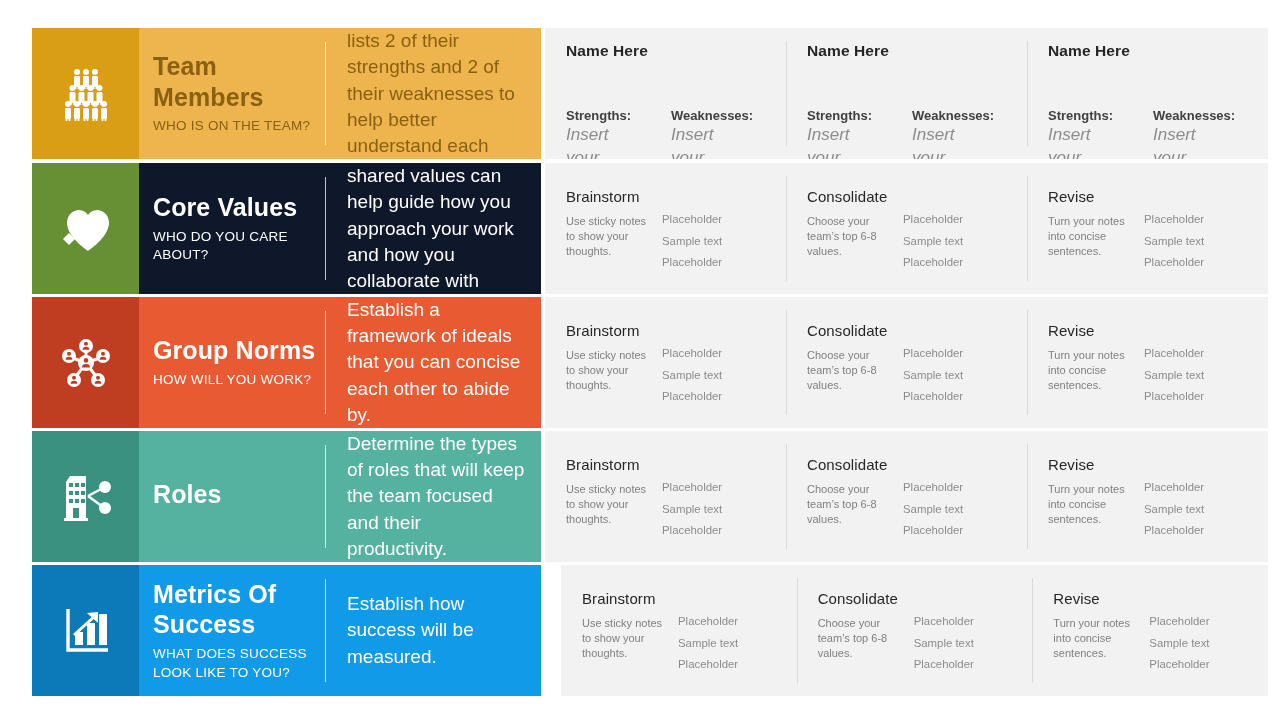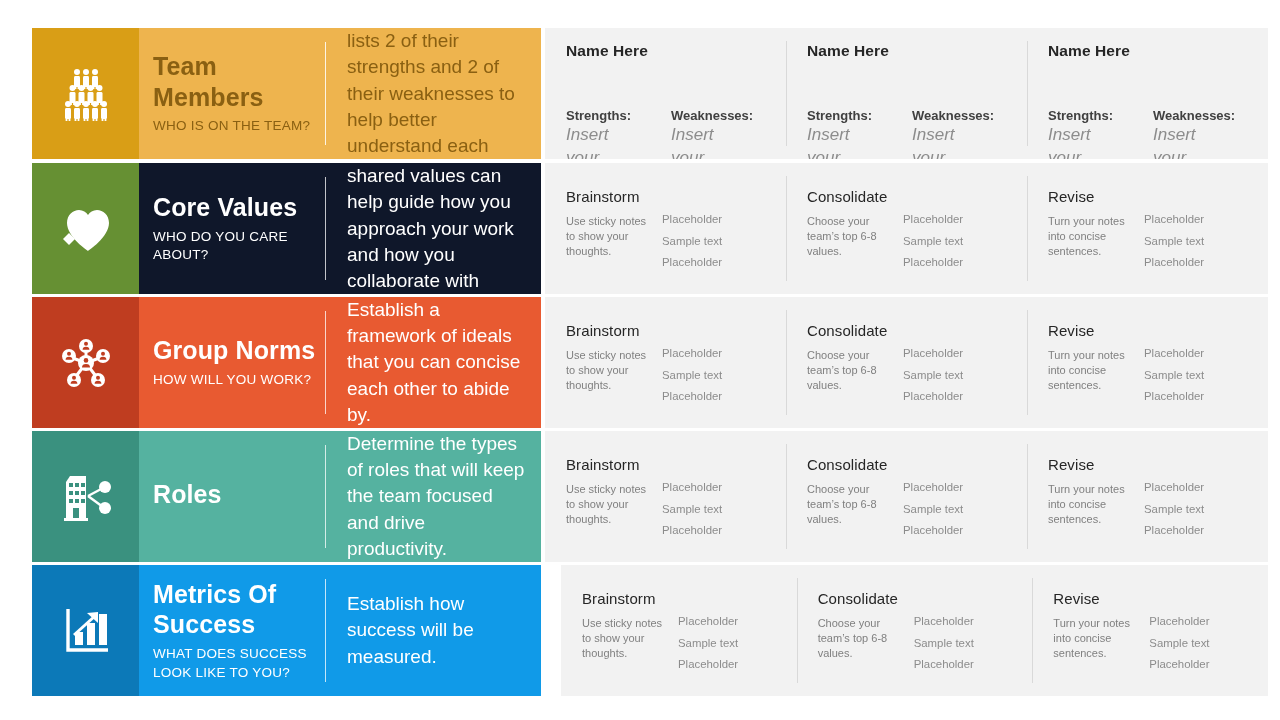--- a/index.html
+++ b/index.html
@@ -441,21 +441,21 @@
           <g fill="#ffffff">
             <circle cx="49" cy="17" r="6"></circle>
             <circle cx="49" cy="38" r="6"></circle>
           </g>
         </svg>
       </div>
       <div class="title-cell">
         <div class="t-main">Roles</div>
         <div class="divider"></div>
       </div>
-      <div class="desc-cell">Determine the types of roles that will keep the team focused and drive productivity.</div>
+      <div class="desc-cell">Determine the types of roles that will keep the team focused and their productivity.</div>
     </div>
     <div class="right">
       <div class="col">
         <div class="col-head">Brainstorm</div>
         <div class="col-body">
           <div class="col-left-text">Use sticky notes to show your thoughts.</div>
           <div class="col-right-list">
             <span>Placeholder</span>
             <span>Sample text</span>
             <span>Placeholder</span>

